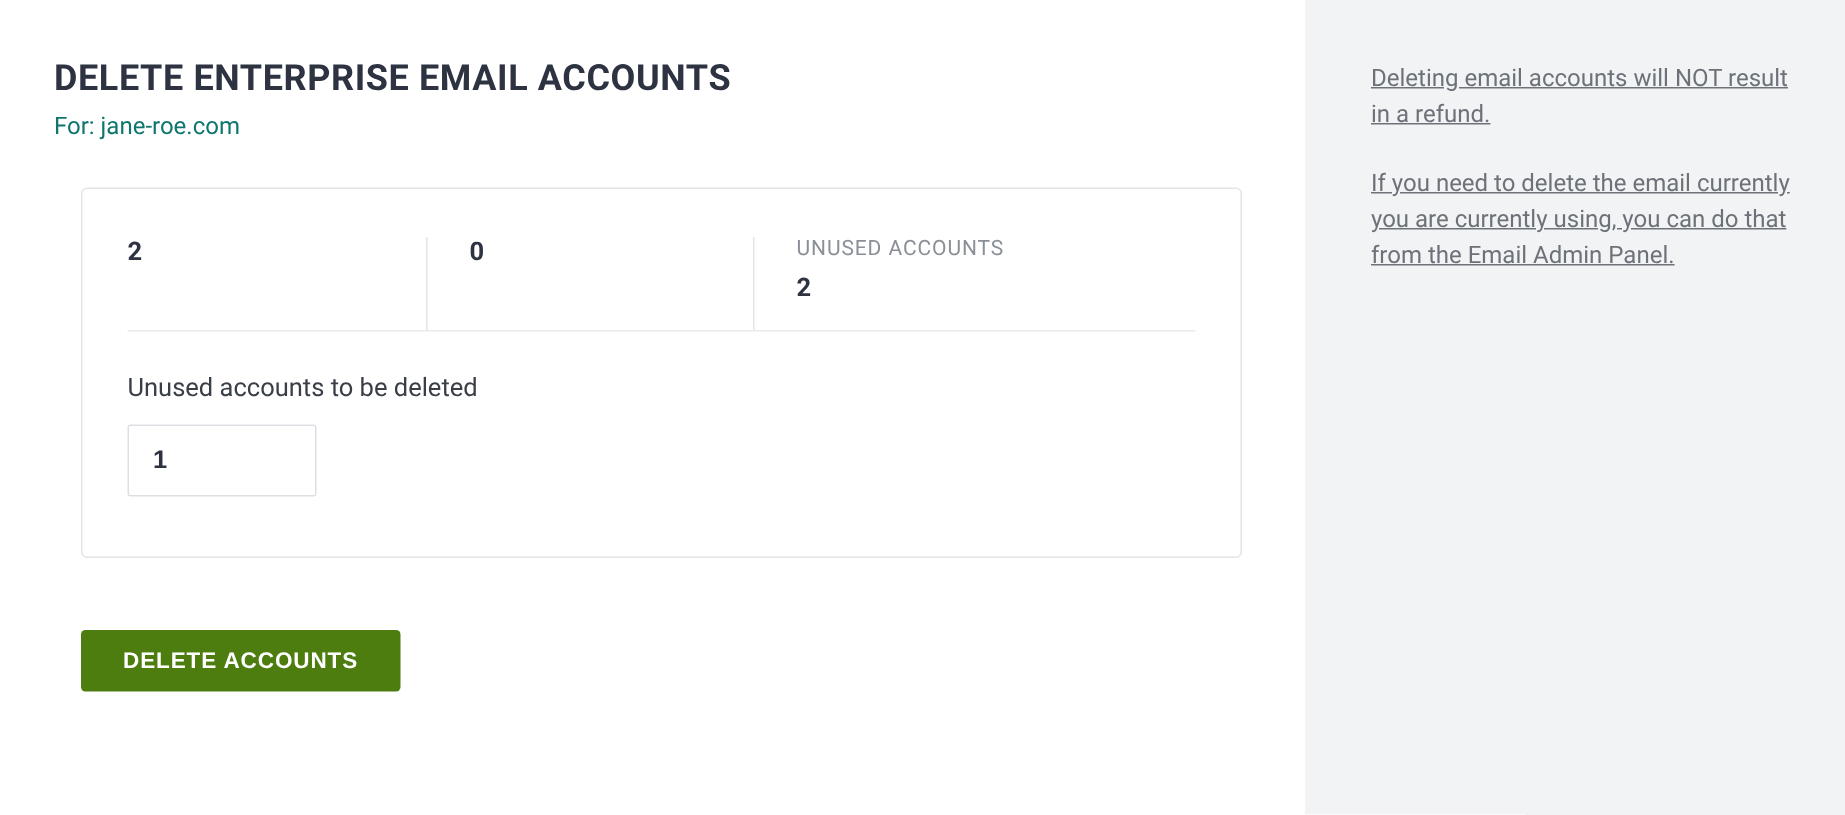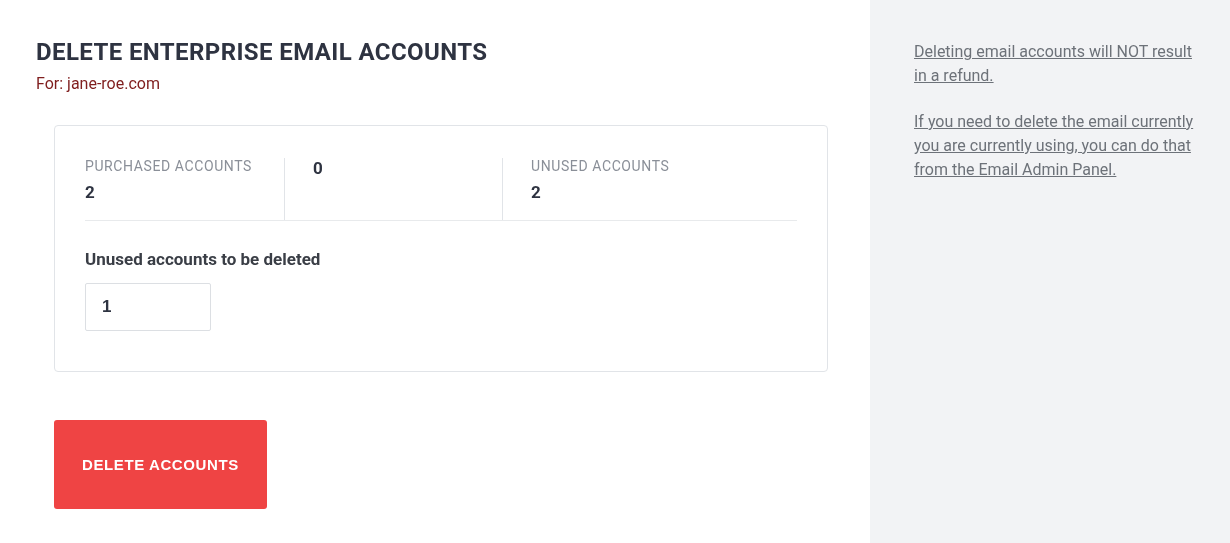--- a/index.html
+++ b/index.html
@@ -34,21 +34,21 @@
     .sidebar p { margin: 0 0 22px 0; }
     h1.page-title {
       margin: 0 0 8px 0;
       font-size: 24px;
       font-weight: 700;
       color: #2e3341;
       letter-spacing: 0.4px;
       text-transform: uppercase;
     }
     .for-line {
-      color: #7f1d1d;
+      color: #0f766e;
       font-size: 16px;
       margin-bottom: 32px;
     }
     .card {
       border: 1px solid #e1e4e8;
       border-radius: 4px;
       padding: 32px 30px 40px 30px;
       margin-left: 18px;
       margin-right: 6px;
     }
@@ -76,61 +76,59 @@
       color: #2e3341;
       font-size: 17px;
       font-weight: 700;
     }
     .stat.mid { min-width: 190px; }
     .stat.last { min-width: 160px; }
     .field-label {
       font-size: 17px;
       color: #3a3e46;
       margin-bottom: 14px;
-      font-weight: bold;
     }
     .number-input {
       width: 126px;
       height: 48px;
       border: 1px solid #dcdfe3;
       border-radius: 2px;
       padding: 0 16px;
       font-size: 17px;
       font-weight: 600;
       color: #2e3341;
       outline: none;
     }
     .btn-danger {
       margin-top: 48px;
       margin-left: 18px;
-      background: #ef4444;
+      background: #4d7c0f;
       color: #fff;
       border: none;
       border-radius: 3px;
       font-size: 15px;
       font-weight: 700;
       letter-spacing: 0.6px;
-      padding: 36px 28px;
+      padding: 12px 28px;
       cursor: pointer;
       text-transform: uppercase;
     }
   </style>
 </head>
 <body>
 
 <div class="layout">
   <div class="main">
     <h1 class="page-title">DELETE ENTERPRISE EMAIL ACCOUNTS</h1>
     <div class="for-line">For: jane-roe.com</div>
 
     <div class="card">
       <div class="stats">
 
         <div class="stat">
-          <div class="stat-label">PURCHASED ACCOUNTS</div>
           <div class="stat-value">2</div>
         </div>
 
         <div class="stat mid">
           <div class="stat-value">0</div>
         </div>
 
         <div class="stat last">
           <div class="stat-label">UNUSED ACCOUNTS</div>
           <div class="stat-value">2</div>

